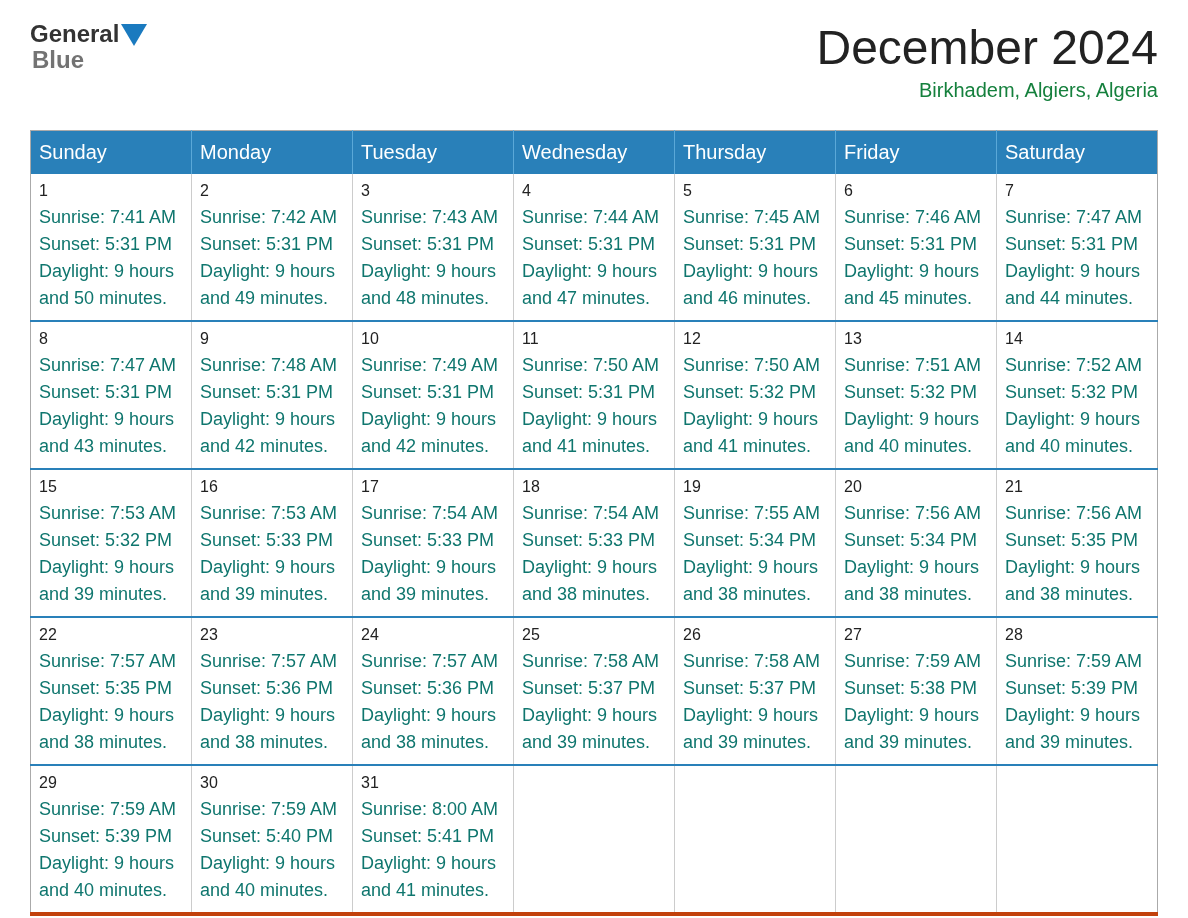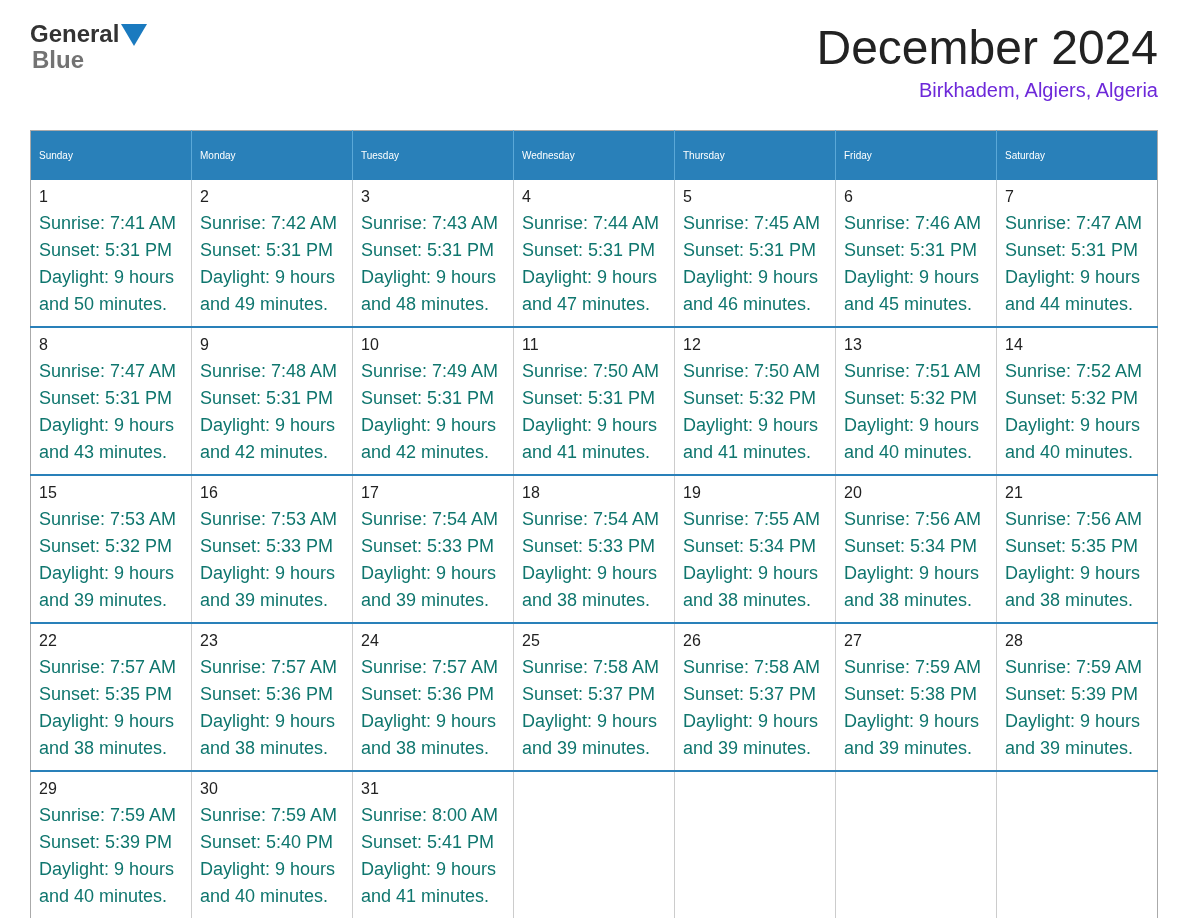--- a/index.html
+++ b/index.html
@@ -19,33 +19,33 @@
     .title-section {
       text-align: right;
     }
     .month-title {
       font-size: 48px;
       font-weight: normal;
       color: #222;
     }
     .location {
       font-size: 20px;
-      color: #6d28d9;
+      color: #15803d;
       margin-top: 4px;
     }
     .calendar {
       width: 100%;
       border-collapse: collapse;
       border: 1px solid #aaa;
     }
     .calendar th {
       background-color: #2980b9;
       color: white;
-      padding: 19px 8px;
-      font-size: 10px;
+      padding: 10px 8px;
+      font-size: 20px;
       font-weight: normal;
       text-align: left;
       border-right: 1px solid #5aa8d8;
     }
     .calendar th:last-child {
       border-right: none;
     }
     .calendar td {
       vertical-align: top;
       padding: 8px 8px;

